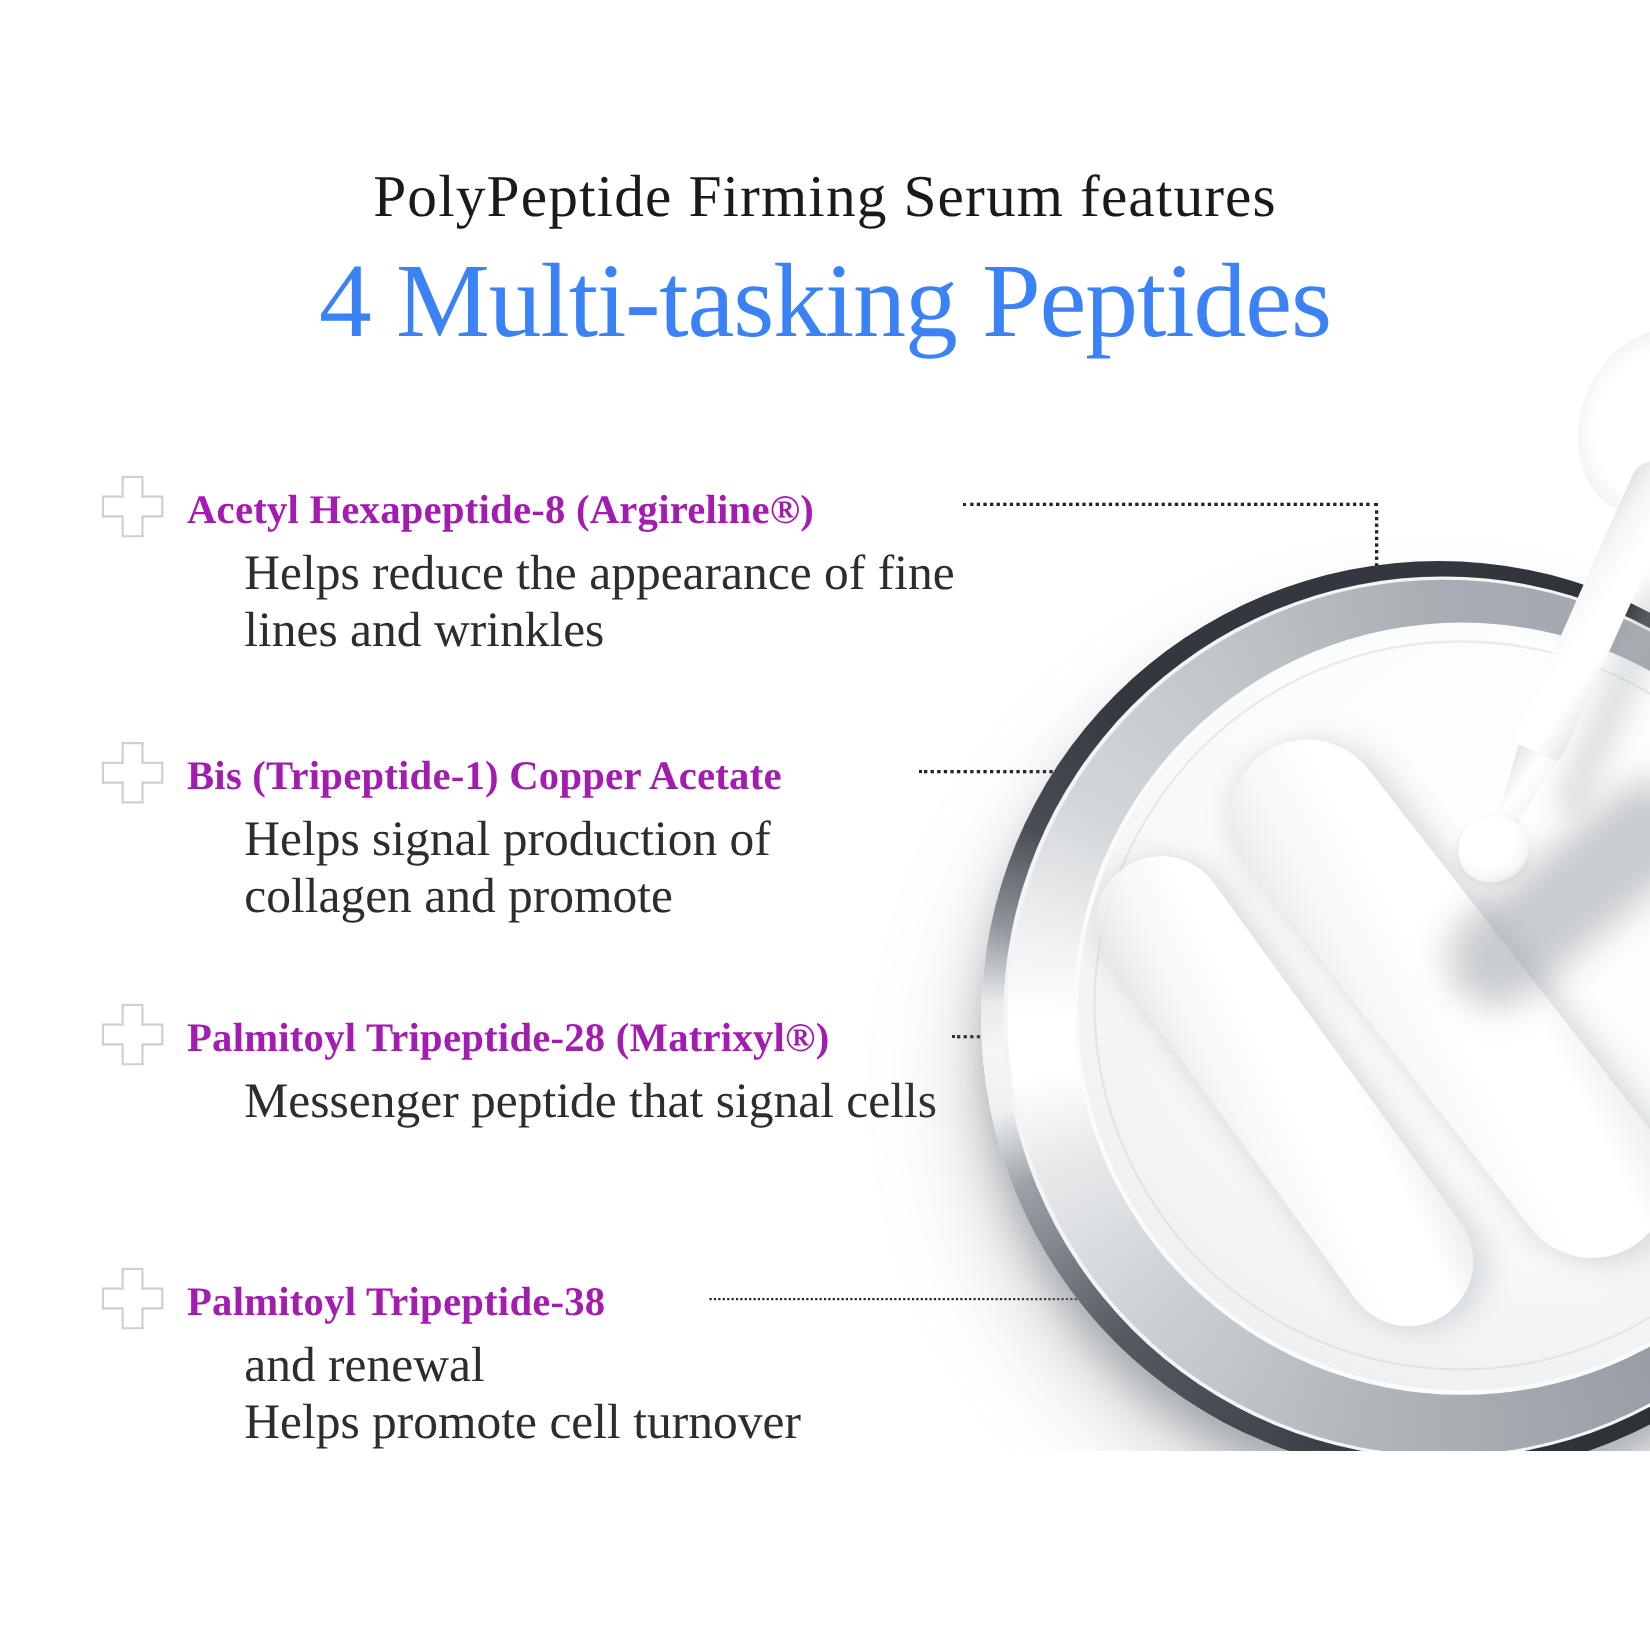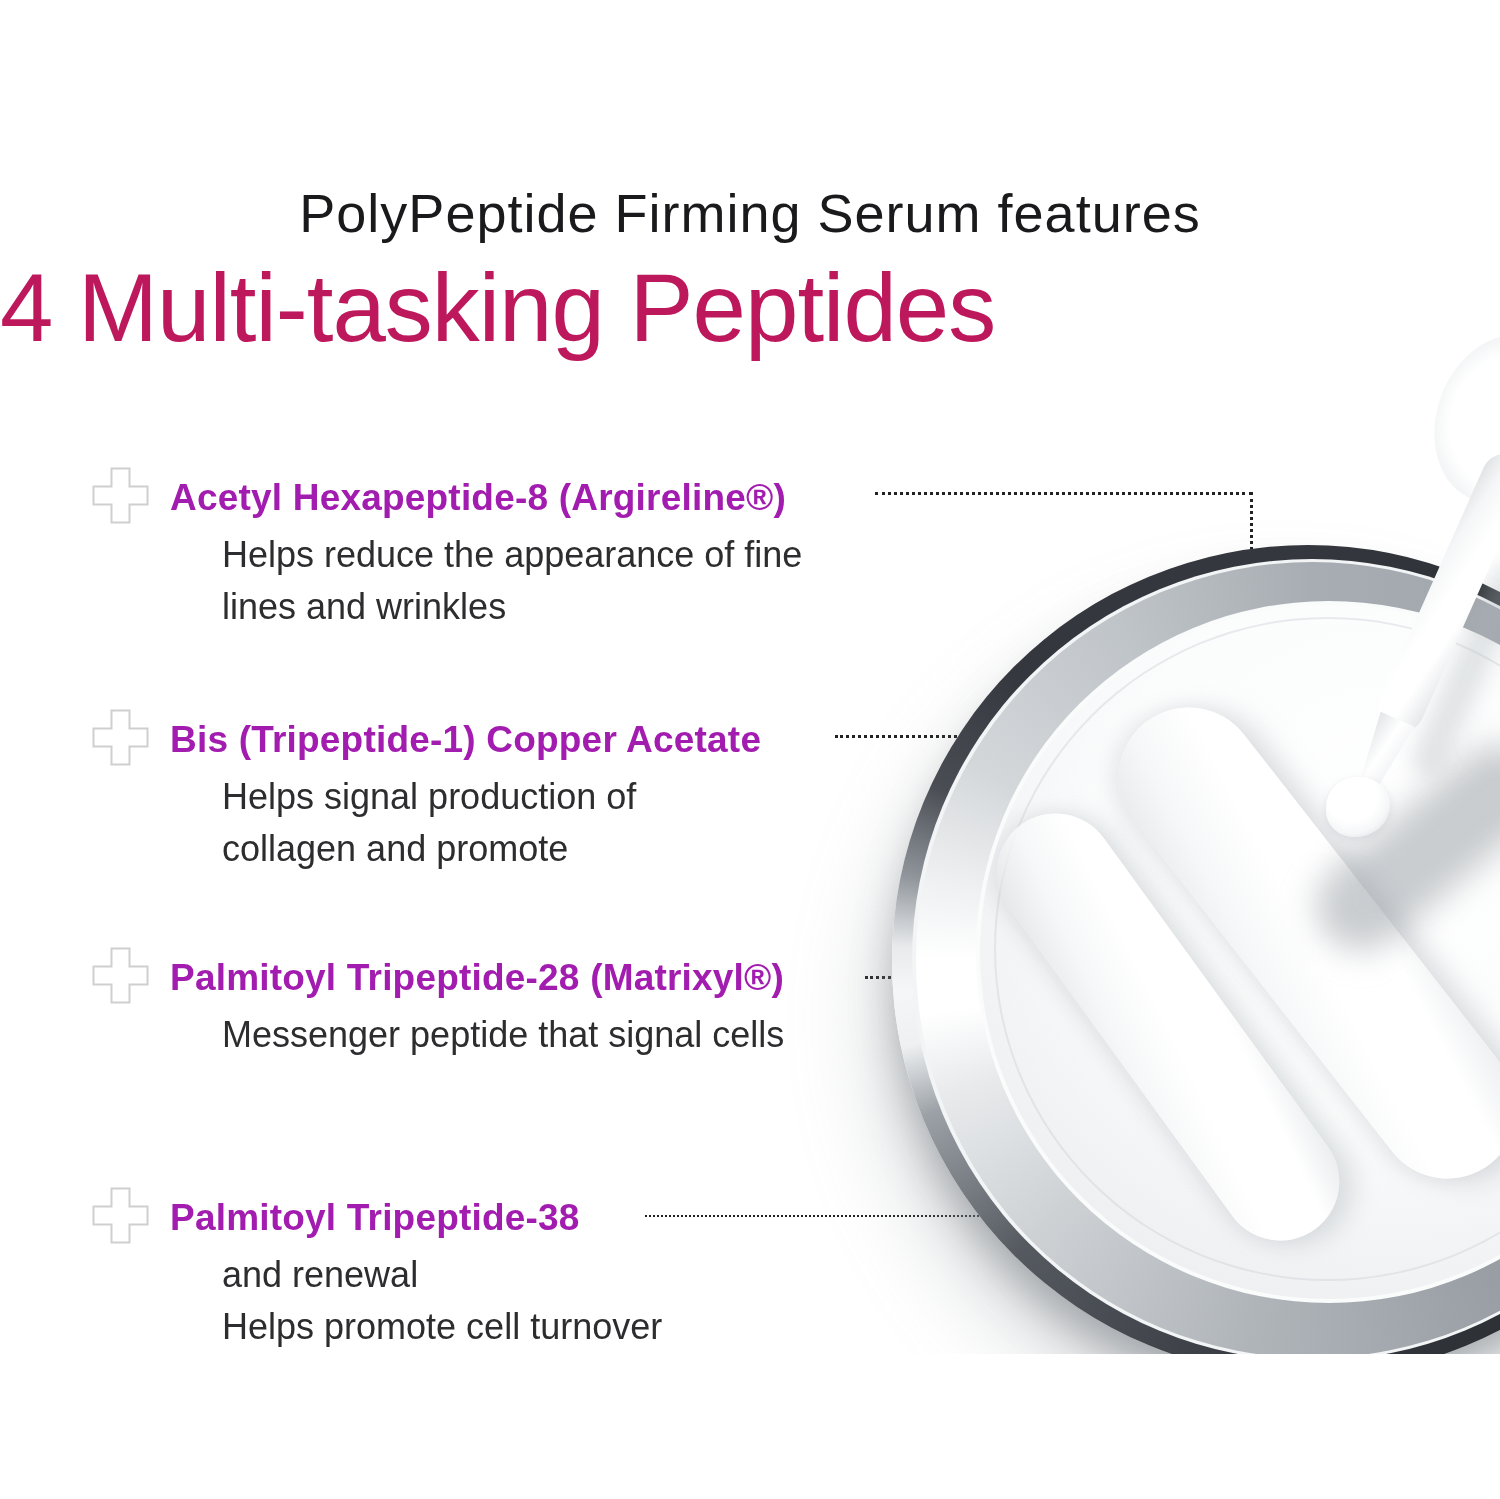--- a/index.html
+++ b/index.html
@@ -1,28 +1,27 @@
 <!DOCTYPE html>
 <html><head>
 <meta charset="utf-8">
 <style>
   html,body{margin:0;padding:0;background:#ffffff;}
   .canvas{
     position:relative;width:1500px;height:1319px;overflow:hidden;background:#ffffff;
-    font-family:Liberation Sans, sans-serif;
-    margin-top:35px;
+    font-family:Liberation Serif, serif;
   }
   
   .hdr-sub{
     position:absolute;top:150px;left:0;width:100%;text-align:center;
     font-size:54px;line-height:1.05;letter-spacing:1px;color:#1a1a1c;font-weight:400;
   }
   .hdr-title{
-    position:absolute;top:220px;left:0;width:100%;text-align:left;
-    font-size:96px;line-height:1.1;letter-spacing:-1px;color:#be185d;font-weight:400;
+    position:absolute;top:220px;left:0;width:100%;text-align:center;
+    font-size:96px;line-height:1.1;letter-spacing:-1px;color:#3b82f6;font-weight:400;
   }
   
   .illus, .illus *{position:absolute;}
   .dish{
     left:892px;top:510px;width:832px;height:832px;border-radius:50%;
     background:conic-gradient(from 0deg,
       #34383e 0deg,#2b2f34 40deg,#2b2f34 140deg,#34383e 185deg,
       #555a60 225deg,#9ba1a6 248deg,#eef0f2 258deg,#f4f6f7 266deg,#e8eaec 272deg,
       #8f959b 282deg,#4a4e54 295deg,#34383e 315deg,#34383e 360deg);
     box-shadow:-6px 30px 40px -10px rgba(110,116,122,0.5),
@@ -81,21 +80,21 @@
     box-shadow:0 3px 8px rgba(170,176,182,0.35);
   }
   
   .feature{position:absolute;left:92px;width:820px;height:0;}
   .f1{top:432px}.f2{top:674px}.f3{top:912px}.f4{top:1152px}
   .plus{position:absolute;left:0;top:0;width:57px;height:57px;}
   .fname{
     position:absolute;left:78px;top:10px;font-size:37px;font-weight:bold;
     color:#a21caf;white-space:nowrap;letter-spacing:0.2px;
   }
-  .fdesc{position:absolute;left:130px;top:62px;font-size:36px;line-height:52px;color:#2d2d2f;white-space:nowrap;}
+  .fdesc{position:absolute;left:130px;top:62px;font-size:45px;line-height:52px;color:#2d2d2f;white-space:nowrap;}
   
   .ll{position:absolute;}
   .ll-h{height:0;border-top:3px dotted #222222;}
   .ll-v{width:0;border-left:3px dotted #222222;}
   .ll-thin{border-top-width:2px;}
   .ll-vthin{border-left-width:2px;}
   .l1h{left:875px;top:457px;width:377px;}
   .l1v{left:1250px;top:457px;height:341px;}
   .l2h{left:835px;top:700px;width:278px;}
   .l2v{left:1111px;top:700px;height:82px;}

